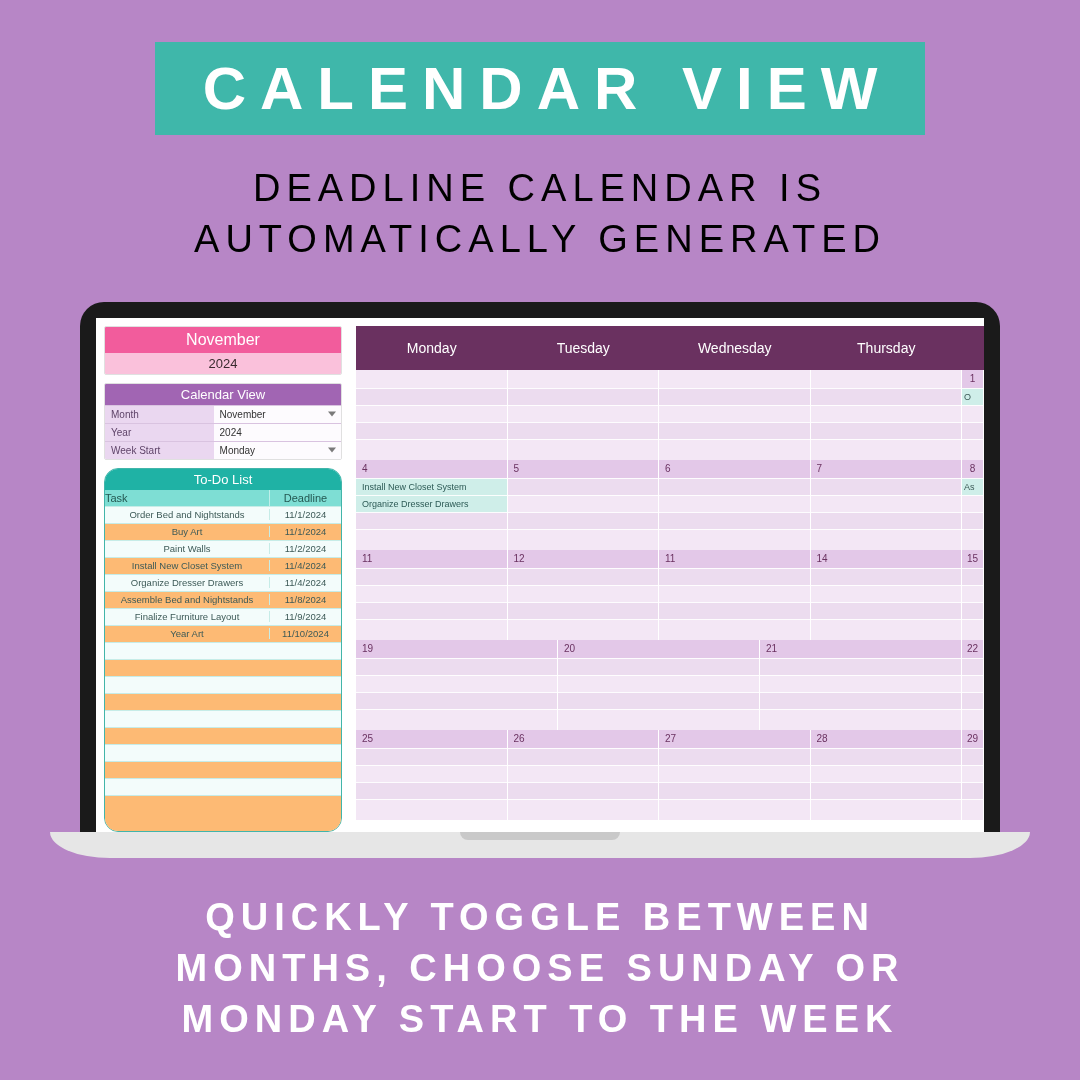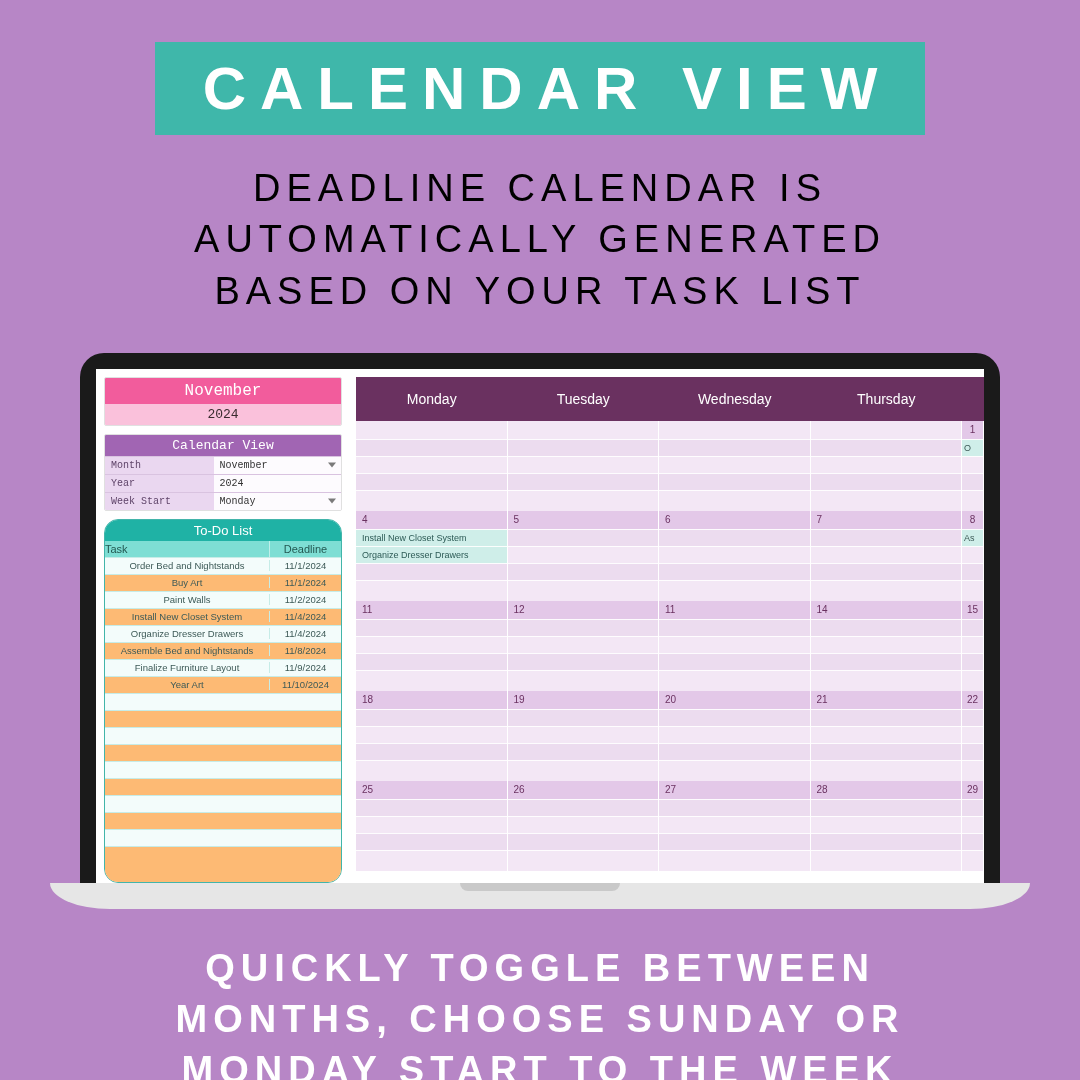--- a/index.html
+++ b/index.html
@@ -89,21 +89,21 @@
 
   
   .sidebar {
     width: 254px;
     padding: 8px 8px 0 8px;
     display: flex;
     flex-direction: column;
     gap: 8px;
     background: #fff;
   }
-  .panel { border: 1px solid rgba(0,0,0,.12); border-radius: 2px; overflow: hidden; font-family: Liberation Mono, monospace; }
+  .panel { border: 1px solid rgba(0,0,0,.12); border-radius: 2px; overflow: hidden; }
   .mo-head {
     background: #f25c9c;
     color: #fff;
     text-align: center;
     font-size: 16px;
     padding: 4px 0;
     font-weight: 500;
   }
   .yr-head {
     background: #fac1db;
@@ -253,21 +253,20 @@
 </head>
 <body>
 
 <div class="page">
   <div class="badge-wrap">
     <span class="badge">CALENDAR VIEW</span>
   </div>
   <div class="para">
     <div>DEADLINE CALENDAR IS</div>
     <div>AUTOMATICALLY GENERATED</div>
-    <div>BASED ON YOUR TASK LIST</div>
   </div>
 
   <div class="laptop-wrap">
     <div class="bezel">
       <div class="screen">
 
         <div class="sidebar">
           <div class="panel">
             <div class="mo-head">November</div>
             <div class="yr-head">2024</div>
@@ -487,27 +486,20 @@
                 <div class="day thin">
                   <div class="daynum">15</div>
                   <div class="slot"></div>
                   <div class="slot"></div>
                   <div class="slot"></div>
                   <div class="slot"></div>
                 </div>
               </div>
               <div class="week">
                 <div class="day">
-                  <div class="daynum">18</div>
-                  <div class="slot"></div>
-                  <div class="slot"></div>
-                  <div class="slot"></div>
-                  <div class="slot"></div>
-                </div>
-                <div class="day">
                   <div class="daynum">19</div>
                   <div class="slot"></div>
                   <div class="slot"></div>
                   <div class="slot"></div>
                   <div class="slot"></div>
                 </div>
                 <div class="day">
                   <div class="daynum">20</div>
                   <div class="slot"></div>
                   <div class="slot"></div>

